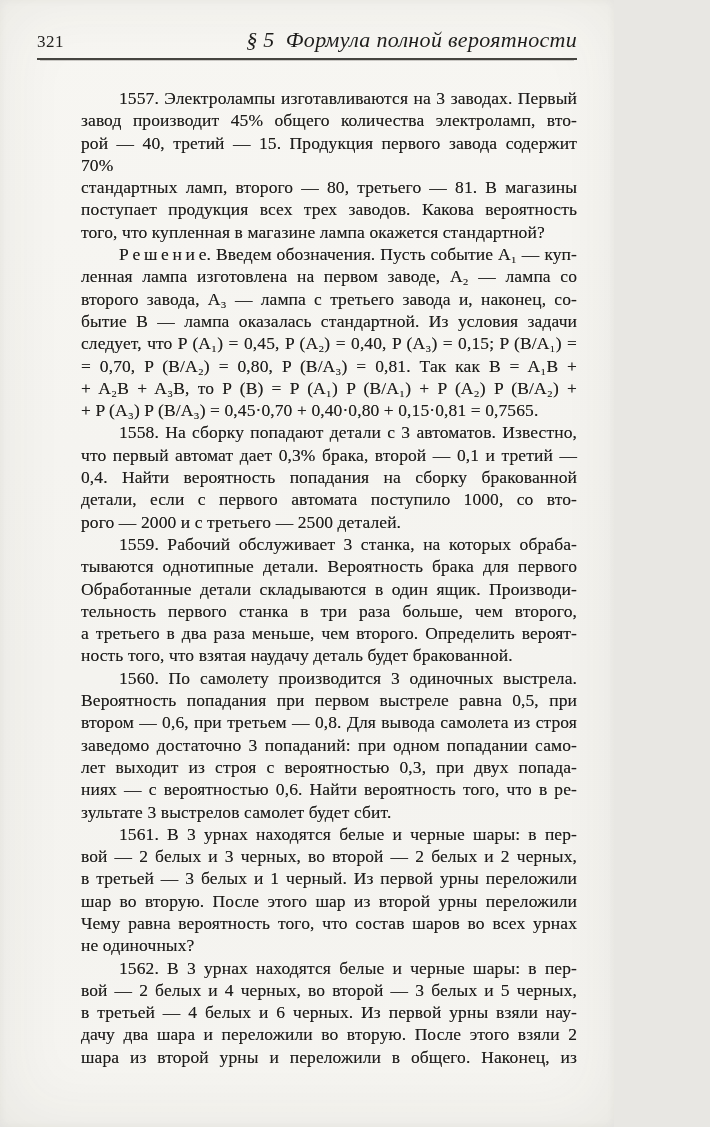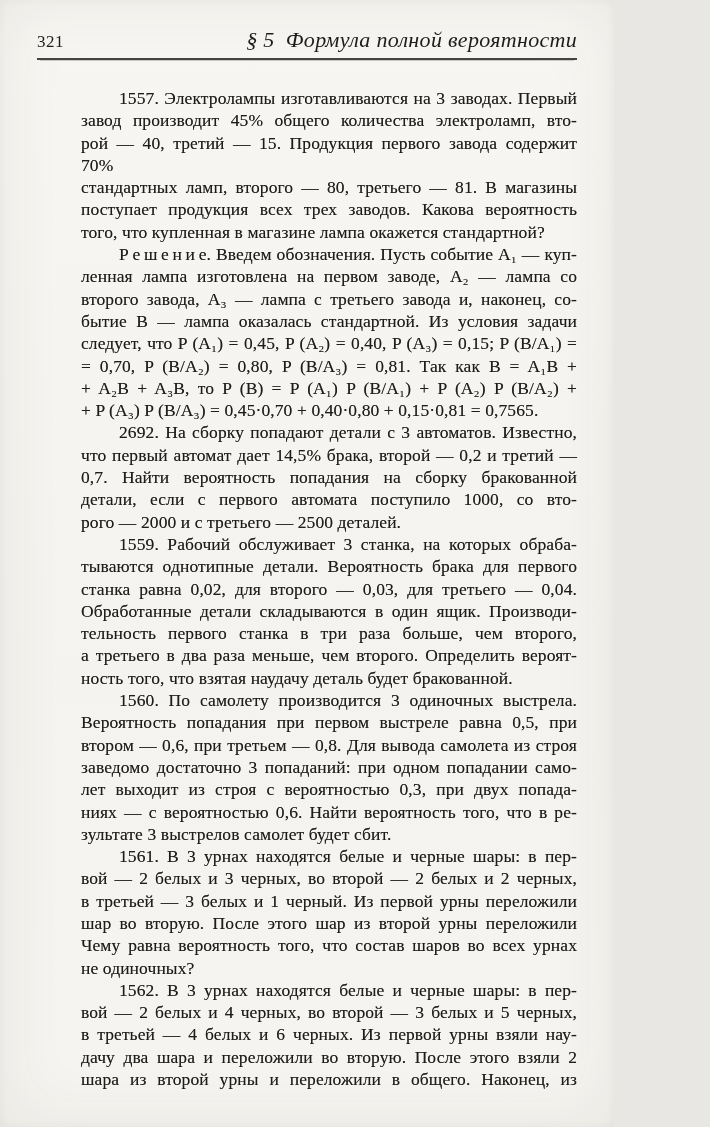--- a/index.html
+++ b/index.html
@@ -80,31 +80,30 @@
       <div class="line">ленная лампа изготовлена на первом заводе, A₂ — лампа со</div>
       <div class="line">второго завода, A₃ — лампа с третьего завода и, наконец, со-</div>
       <div class="line">бытие B — лампа оказалась стандартной. Из условия задачи</div>
       <div class="line">следует, что P (A₁) = 0,45, P (A₂) = 0,40, P (A₃) = 0,15; P (B/A₁) =</div>
       <div class="line">= 0,70, P (B/A₂) = 0,80, P (B/A₃) = 0,81. Так как B = A₁B +</div>
       <div class="line">+ A₂B + A₃B, то P (B) = P (A₁) P (B/A₁) + P (A₂) P (B/A₂) +</div>
       <div class="line last">+ P (A₃) P (B/A₃) = 0,45·0,70 + 0,40·0,80 + 0,15·0,81 = 0,7565.</div>
     </div>
 
     <div class="para">
-      <div class="line first">2692. На сборку попадают детали с 3 автоматов. Известно,</div>
-      <div class="line">что первый автомат дает 14,5% брака, второй — 0,2 и третий —</div>
-      <div class="line">0,7. Найти вероятность попадания на сборку бракованной</div>
+      <div class="line first">1558. На сборку попадают детали с 3 автоматов. Известно,</div>
+      <div class="line">что первый автомат дает 0,3% брака, второй — 0,1 и третий —</div>
+      <div class="line">0,4. Найти вероятность попадания на сборку бракованной</div>
       <div class="line">детали, если с первого автомата поступило 1000, со вто-</div>
       <div class="line last">рого — 2000 и с третьего — 2500 деталей.</div>
     </div>
 
     <div class="para">
       <div class="line first">1559. Рабочий обслуживает 3 станка, на которых обраба-</div>
       <div class="line">тываются однотипные детали. Вероятность брака для первого</div>
-      <div class="line">станка равна 0,02, для второго — 0,03, для третьего — 0,04.</div>
       <div class="line">Обработанные детали складываются в один ящик. Производи-</div>
       <div class="line">тельность первого станка в три раза больше, чем второго,</div>
       <div class="line">а третьего в два раза меньше, чем второго. Определить вероят-</div>
       <div class="line last">ность того, что взятая наудачу деталь будет бракованной.</div>
     </div>
 
     <div class="para">
       <div class="line first">1560. По самолету производится 3 одиночных выстрела.</div>
       <div class="line">Вероятность попадания при первом выстреле равна 0,5, при</div>
       <div class="line">втором — 0,6, при третьем — 0,8. Для вывода самолета из строя</div>

